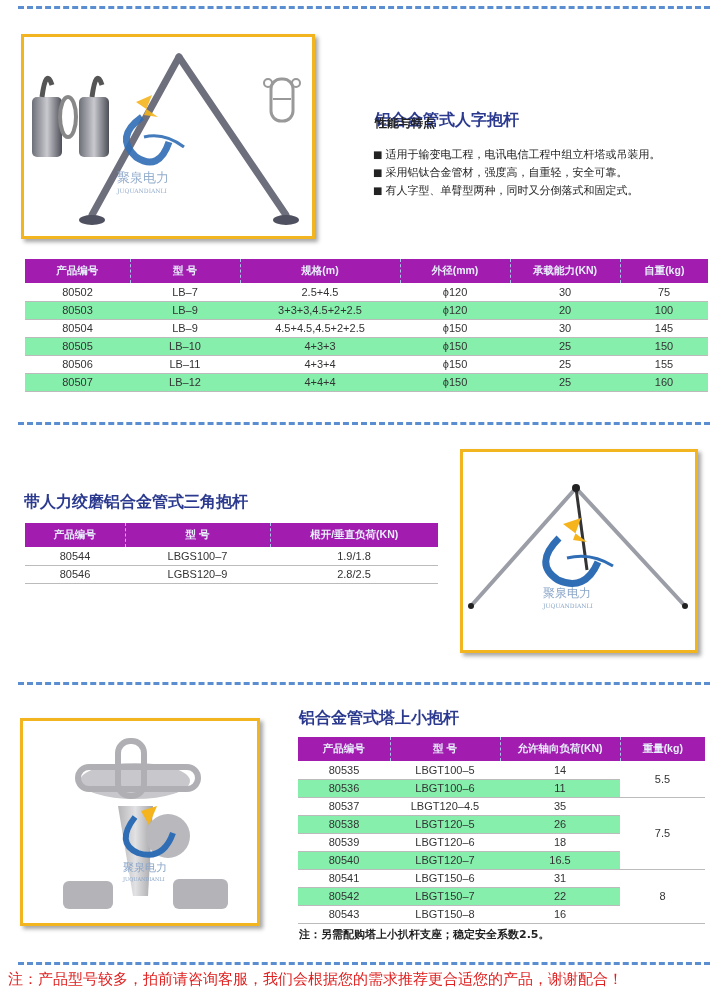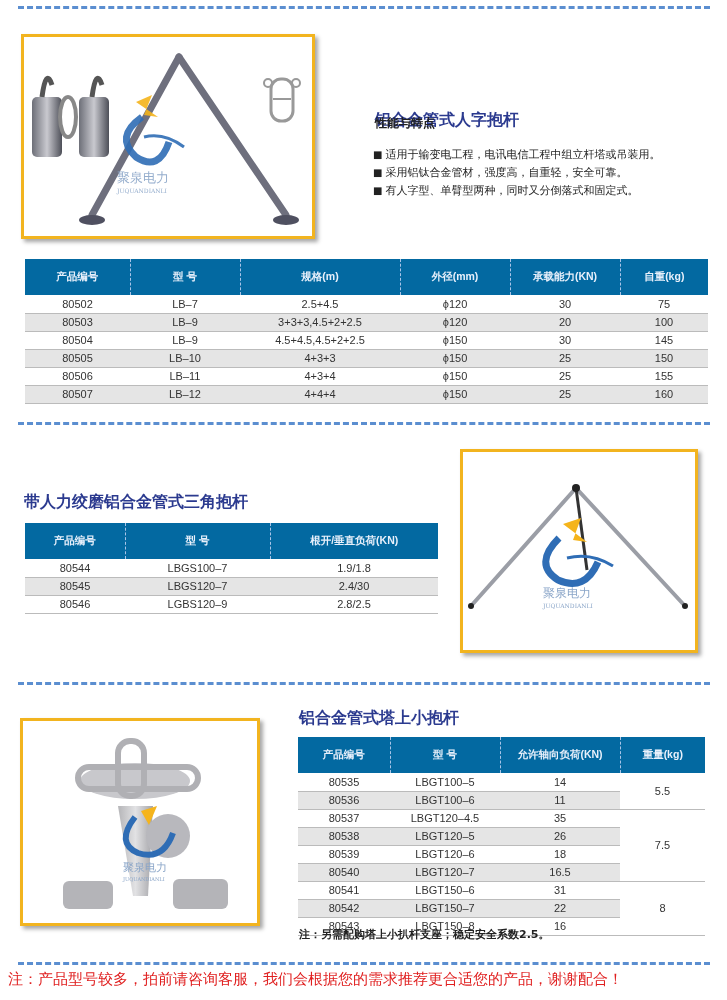--- a/index.html
+++ b/index.html
@@ -5,24 +5,24 @@
   * { box-sizing: border-box; margin: 0; padding: 0; }
   body { width: 727px; height: 1000px; background: #ffffff; font-family: "DejaVu Sans", "Liberation Sans", sans-serif; position: relative; overflow: hidden; color: #333; }
   .divider { position: absolute; left: 18px; width: 692px; height: 0; border-top: 3px dashed #5b8ed0; }
   .photo-frame { position: absolute; border: 3px solid #f2b41f; background: #fff; box-shadow: 3px 3px 4px rgba(0,0,0,0.35); overflow: hidden; }
   .title { position: absolute; font-weight: bold; color: #2b3a8f; font-size: 16px; white-space: nowrap; }
   .subtitle { position: absolute; font-weight: bold; font-size: 12px; color: #222; }
   .features { position: absolute; font-size: 11px; color: #222; line-height: 18px; }
   .features li { list-style: none; }
   .features li::before { content: "■"; margin-right: 3px; font-size: 10px; }
   table.spec { position: absolute; border-collapse: collapse; font-family: "Liberation Sans", sans-serif; font-size: 11px; color: #333; }
-  table.spec th { background: #0369a1; color: #e8f0fb; font-weight: bold; height: 36px; font-size: 10.5px; border-right: 1px dashed #a9c4e8; text-align: center; }
+  table.spec th { background: #a21caf; color: #e8f0fb; font-weight: bold; height: 24px; font-size: 10.5px; border-right: 1px dashed #a9c4e8; text-align: center; }
   table.spec th:last-child { border-right: none; }
   table.spec td { text-align: center; height: 18px; border-bottom: 1px solid #bbb; }
-  table.spec tr.alt td.c { background: #e5e5e5; }
+  table.spec tr.alt td.c { background: #86efac; }
   table.spec td.merge { background: #fff; vertical-align: middle; }
   .note { position: absolute; font-size: 11px; color: #222; font-weight: bold; }
   .footer-note { position: absolute; left: 8px; top: 970px; width: 711px; color: #e02020; font-size: 15px; white-space: nowrap; }
   .logo-text { font-family: "DejaVu Serif", serif; fill: #8aa5c8; }
 </style>
 </head>
 <body>
 
 <div class="divider" style="top:6px;"></div>
 <div class="divider" style="top:422px;"></div>
@@ -161,25 +161,20 @@
     <th>型 号</th>
     <th>根开/垂直负荷(KN)</th>
   </tr>
     </thead>
   <tbody>
     <tr>
       <td class="c">80544</td>
         <td class="c">LBGS100–7</td>
         <td class="c">1.9/1.8</td>
     </tr>
-    <tr class="alt">
-      <td class="c">80545</td>
-        <td class="c">LBGS120–7</td>
-        <td class="c">2.4/30</td>
-    </tr>
     <tr>
       <td class="c">80546</td>
         <td class="c">LGBS120–9</td>
         <td class="c">2.8/2.5</td>
     </tr>
   </tbody>
 </table>
 
 <div class="photo-frame" style="left:460px;top:449px;width:238px;height:204px;">
   <svg width="232" height="198" viewBox="0 0 232 198">

